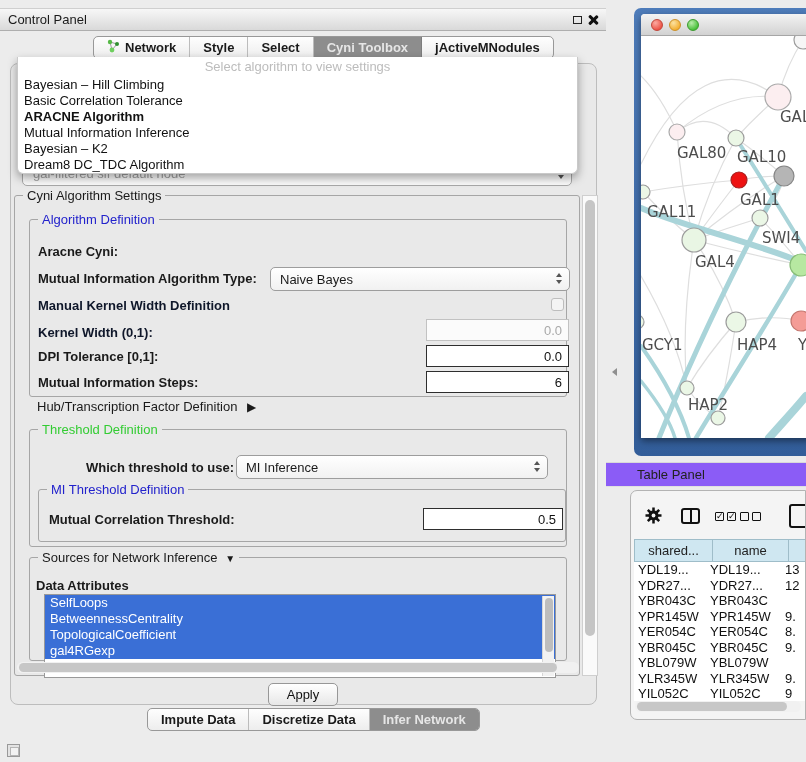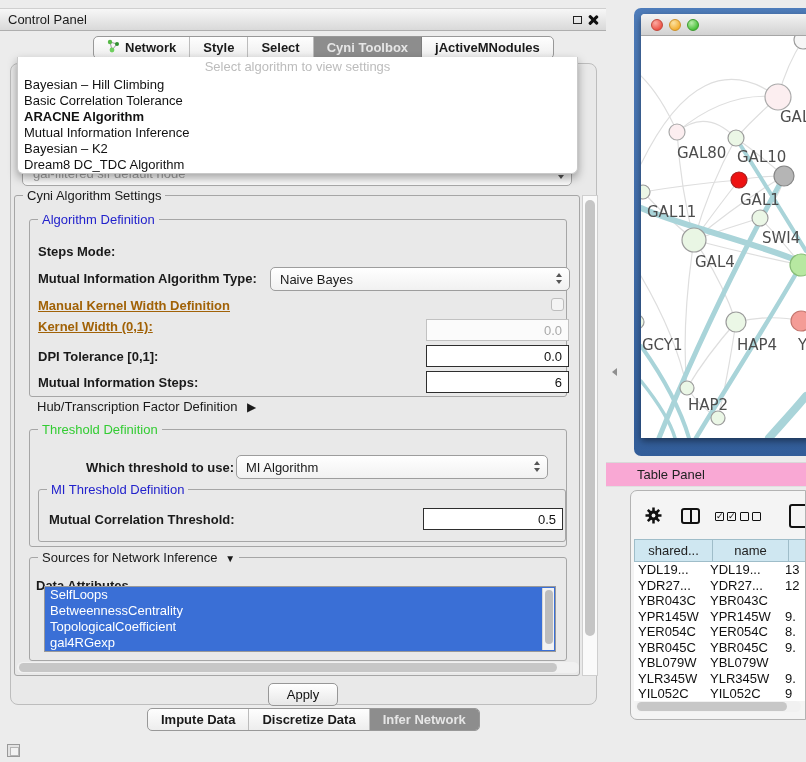--- a/index.html
+++ b/index.html
@@ -27,21 +27,21 @@
 
   .outer-box { left:10px; top:63px; width:587px; height:642px; background:#e9e9e9; border:1px solid #bdbdbd; border-radius:8px; }
 
   .group { position:absolute; border:1px solid #a6a6a6; border-radius:3px; }
   .legend { position:absolute; top:-8px; left:8px; background:#e9e9e9; padding:0 4px; line-height:15px; white-space:nowrap; }
   .legend.blue { color:#2222cc; }
   .legend.green { color:#33cc33; }
 
   .lbl { position:absolute; height:16px; line-height:16px; white-space:nowrap; }
   .lbl.b { font-weight:bold; }
-  .lbl.dis { color:#a16207; font-weight:bold;text-decoration:underline; }
+  .lbl.dis { color:#0f172a; font-weight:bold; }
 
   .combo { position:absolute; height:24px; background:linear-gradient(#ffffff,#f1f1f1); border:1px solid #9d9d9d;
     border-radius:5px; display:flex; align-items:center; padding:0 24px 0 9px; }
   .combo .arrows { position:absolute; right:7px; top:5px; display:flex; flex-direction:column; align-items:center; }
   .tri-up { width:0; height:0; border-left:3.5px solid transparent; border-right:3.5px solid transparent; border-bottom:4.5px solid #555; margin-bottom:2.5px; }
   .tri-down { width:0; height:0; border-left:3.5px solid transparent; border-right:3.5px solid transparent; border-top:4.5px solid #555; }
 
   .field { position:absolute; height:22px; border:1px solid #2e2e2e; background:#fff; font-family:inherit;
     font-size:13px; text-align:right; padding:0 6px; color:#111; }
   .field.dis { border-color:#c2c2c2; background:#fbfbfb; color:#a9a9a9; }
@@ -89,21 +89,21 @@
     background:linear-gradient(#f3f3f3,#d2d2d2); border-bottom:1px solid #a6a6a6; border-radius:4px 0 0 0; }
   .lights { position:absolute; left:10px; top:5px; display:flex; gap:6px; }
   .light { width:12px; height:12px; border-radius:50%; }
   .light.red { background:radial-gradient(circle at 35% 30%, #fbaaa1, #ec5044 75%); border:1px solid #c0463a; }
   .light.yellow { background:radial-gradient(circle at 35% 30%, #fbe2a2, #f3ad2d 75%); border:1px solid #cc9028; }
   .light.green { background:radial-gradient(circle at 35% 30%, #b9ecaa, #45bf37 75%); border:1px solid #3a9a2d; }
   .net-canvas { position:absolute; left:0; top:22px; width:170px; height:402px; background:#fff; overflow:hidden; }
   .nlabel { font-family:"DejaVu Sans",sans-serif; font-size:15px; fill:#4d4d4d; }
 
   
-  .tp-titlebar { left:606px; top:462px; width:200px; height:25px; background:#f9a8d4;
+  .tp-titlebar { left:606px; top:462px; width:200px; height:25px; background:#8b5cf6;
     border-top:1px solid #d9d9d9; border-bottom:1px solid #e0e0e0; }
   .tp-title { position:absolute; left:31px; top:0; line-height:24px; color:#222; }
   .tp-window { left:630px; top:490px; width:176px; height:230px; background:#f4f4f4; border:1px solid #b3b3b3;
     border-radius:7px 0 0 7px; overflow:hidden; }
   .tp-toolbar-icon { position:absolute; }
   .col-icon { width:19px; height:16px; border:2px solid #111; border-radius:3px; }
   .col-icon::before { content:""; position:absolute; left:6.5px; top:0; width:2px; height:12px; background:#111; }
   .cb-pair { display:flex; gap:3px; }
   .mini-cb { width:9px; height:9px; border:1.5px solid #111; border-radius:1px; font-size:9px; line-height:7px; text-align:center; color:#111; }
   .doc-icon { width:20px; height:24px; border:2px solid #111; border-radius:3px; background:#f4f4f4; }
@@ -162,75 +162,75 @@
         <span class="tri-down" style="display:block;"></span>
     </span>
   </div>
 
   <div class="group" style="left:14px; top:195px; width:566px; height:481px;">
     <span class="legend">Cyni Algorithm Settings</span>
 
     <div class="group" style="left:14px; top:23px; width:538px; height:178px;">
       <span class="legend blue">Algorithm Definition</span>
 
-      <span class="lbl b" style="left:8px; top:24px;">Steps Mode:</span>
+      <span class="lbl b" style="left:8px; top:24px;">Aracne Cyni:</span>
 
       <span class="lbl b" style="left:8px; top:51px;">Mutual Information Algorithm Type:</span>
       <div class="combo" style="left:240px; top:47px; width:300px;">
         <span>Naive Bayes</span>
         <span class="arrows">
             <span class="tri-up"></span>
             <span class="tri-down"></span>
           </span>
       </div>
 
       <span class="lbl dis" style="left:8px; top:78px;">Manual Kernel Width Definition</span>
       <span class="checkbox" style="left:521px; top:78px;"></span>
 
-      <span class="lbl dis" style="left:8px; top:99px;">Kernel Width (0,1):</span>
+      <span class="lbl dis" style="left:8px; top:105px;">Kernel Width (0,1):</span>
       <input class="field dis" style="left: 396px; top: 99px; width: 143px;" readonly="" value="0.0">
 
       <span class="lbl b" style="left:8px; top:129px;">DPI Tolerance [0,1]:</span>
       <input class="field" style="left: 396px; top: 125px; width: 143px;" value="0.0">
 
       <span class="lbl b" style="left:8px; top:155px;">Mutual Information Steps:</span>
       <input class="field" style="left: 396px; top: 151px; width: 143px;" value="6">
     </div>
 
     <span class="lbl" style="left:22px; top:203px;">
       <span>Hub/Transcription Factor Definition</span>
       <span class="hub-arrow">▶</span>
     </span>
 
     <div class="group" style="left:14px; top:233px; width:538px; height:118px;">
       <span class="legend green">Threshold Definition</span>
 
       <span class="lbl b" style="left:56px; top:30px;">Which threshold to use:</span>
       <div class="combo" style="left:206px; top:25px; width:312px;">
-        <span>MI Algorithm</span>
+        <span>MI Inference</span>
         <span class="arrows">
             <span class="tri-up"></span>
             <span class="tri-down"></span>
           </span>
       </div>
 
       <div class="group" style="left:8px; top:59px; width:528px; height:53px;">
         <span class="legend blue">MI Threshold Definition</span>
         <span class="lbl b" style="left:10px; top:22px;">Mutual Correlation Threshold:</span>
         <input class="field" style="left: 384px; top: 18px; width: 140px;" value="0.5">
       </div>
     </div>
 
     <div class="group" style="left:14px; top:361px; width:538px; height:104px;">
       <span class="legend">
         <span>Sources for Network Inference</span>
         <span class="src-arrow">▼</span>
       </span>
       <span class="lbl b" style="left:6px; top:20px;">Data Attributes</span>
-      <div class="attr-list" style="left:14px; top:28px; width:512px; height:66px;" id="attr-list">
+      <div class="attr-list" style="left:14px; top:36px; width:512px; height:84px;" id="attr-list">
         <div class="list-vscroll">
             <div class="thumb"></div>
           </div>
       <div class="attr-item sel">SelfLoops</div>
           <div class="attr-item sel">BetweennessCentrality</div>
           <div class="attr-item sel">TopologicalCoefficient</div>
           <div class="attr-item sel">gal4RGexp</div>
         </div>
     </div>
 

